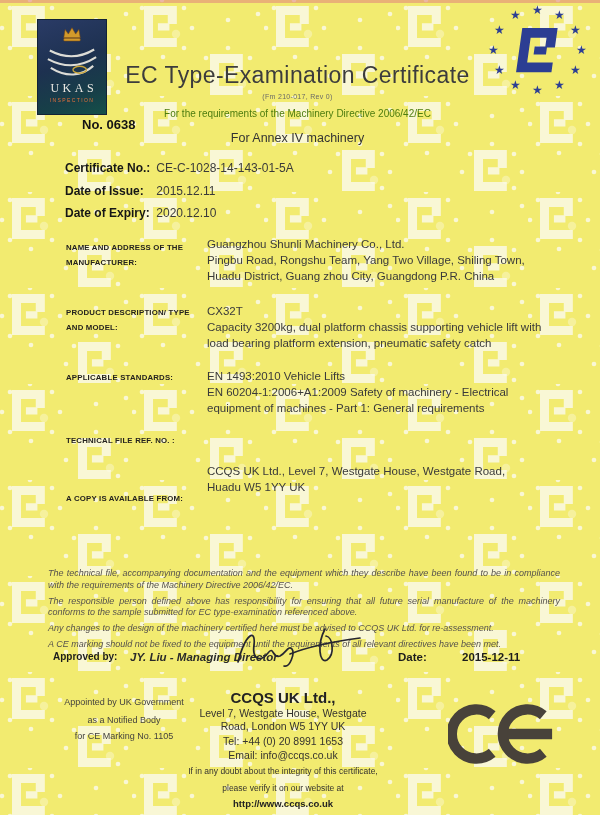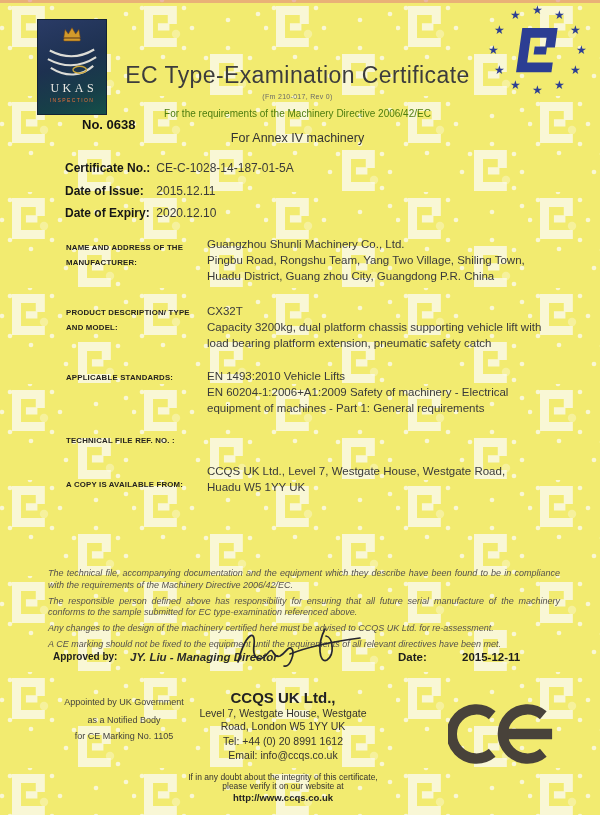--- a/index.html
+++ b/index.html
@@ -55,21 +55,21 @@
   
   .nb-block{left:58px;top:697px;width:132px;text-align:center;font-size:9px;color:#44423e;}
   .nb-block div{line-height:10px;}
   .nb-l2{margin-top:8px;}
   .nb-l3{margin-top:6px;}
   .org-block{left:183px;top:689px;width:200px;text-align:center;color:#35332f;}
   .org-name{font-size:15px;font-weight:bold;color:#222;}
   .org-address{font-size:10.5px;line-height:12.5px;margin-top:1px;}
   .org-tel{font-size:10.5px;margin-top:3px;}
   .org-email{font-size:10.5px;margin-top:2px;}
-  .org-note{font-size:8.5px;line-height:9px;margin-top:12px;}
+  .org-note{font-size:8.5px;line-height:17px;margin-top:2px;}
   .org-url{font-size:9.5px;font-weight:bold;margin-top:1px;color:#222;}
   .ce-mark{left:448px;top:698px;}
 
   .scan-edge{left:0;top:0;width:600px;height:3px;background:rgba(225,130,125,0.55);}
 </style>
 </head>
 <body>
 
 <div class="page">
 
@@ -148,21 +148,21 @@
           <span class="eu-star" style="left: 7.89488px; top: 18px;">★</span>
           <span class="eu-star" style="left: 24px; top: 3.35898px;">★</span>
         </div>
       <svg class="eu-e" width="57" height="46" viewBox="0 0 44 52">
         <path d="M0 0H40V22H29V11H11V39H40V50H0Z M17 21H31V30H17Z" fill="#2c3e93"></path>
       </svg>
     </div>
 
     <div class="abs detail-row" style="top:161px;">
       <span class="detail-label">Certificate No.:</span>
-      <span class="detail-value">CE-C-1028-14-187-01-5A</span>
+      <span class="detail-value">CE-C-1028-14-143-01-5A</span>
     </div>
     <div class="abs detail-row" style="top:184px;">
       <span class="detail-label">Date of Issue:</span>
       <span class="detail-value">2015.12.11</span>
     </div>
     <div class="abs detail-row" style="top:206px;">
       <span class="detail-label">Date of Expiry:</span>
       <span class="detail-value">2020.12.10</span>
     </div>
 
@@ -178,21 +178,21 @@
 Capacity 3200kg, dual platform chassis supporting vehicle lift with
 load bearing platform extension, pneumatic safety catch</div>
 
     <div class="abs field-label pre" style="top:370px;">APPLICABLE STANDARDS:</div>
     <div class="abs field-value pre" style="top:368px;">EN 1493:2010 Vehicle Lifts
 EN 60204-1:2006+A1:2009 Safety of machinery - Electrical
 equipment of machines - Part 1: General requirements</div>
 
     <div class="abs field-label pre" style="top:433px;">TECHNICAL FILE REF. NO. :</div>
 
-    <div class="abs field-label pre" style="top:477px;">A COPY IS AVAILABLE FROM:</div>
+    <div class="abs field-label pre" style="top:491px;">A COPY IS AVAILABLE FROM:</div>
     <div class="abs field-value pre" style="top:463px;">CCQS UK Ltd., Level 7, Westgate House, Westgate Road,
 Huadu W5 1YY UK</div>
 
     <div class="abs legal">
       <p>The technical file, accompanying documentation and the equipment which they describe have been found to be in compliance with the requirements of the Machinery Directive 2006/42/EC.</p>
       <p>The responsible person defined above has responsibility for ensuring that all future serial manufacture of the machinery conforms to the sample submitted for EC type-examination referenced above.</p>
       <p>Any changes to the design of the machinery certified here must be advised to CCQS UK Ltd. for re-assessment.</p>
       <p>A CE marking should not be fixed to the equipment until the requirements of all relevant directives have been met.</p>
     </div>
 
@@ -211,21 +211,21 @@
     <div class="abs nb-block">
       <div>Appointed by UK Government</div>
       <div class="nb-l2">as a Notified Body</div>
       <div class="nb-l3">for CE Marking No. 1105</div>
     </div>
 
     <div class="abs org-block">
       <div class="org-name">CCQS UK Ltd.,</div>
       <div class="org-address pre">Level 7, Westgate House, Westgate
 Road, London W5 1YY UK</div>
-      <div class="org-tel">Tel: +44 (0) 20 8991 1612</div>
+      <div class="org-tel">Tel: +44 (0) 20 8991 1653</div>
       <div class="org-email">Email: info@ccqs.co.uk</div>
       <div class="org-note pre">If in any doubt about the integrity of this certificate,
 please verify it on our website at</div>
       <div class="org-url">http://www.ccqs.co.uk</div>
     </div>
 
     <svg class="abs ce-mark" width="106" height="72" viewBox="0 0 112 76">
       <g stroke="#48423a" stroke-width="11" fill="none">
         <path d="M46.7 18.1 A26 26 0 1 0 46.7 57.9"></path>
         <path d="M100.7 18.1 A26 26 0 1 0 100.7 57.9"></path>

